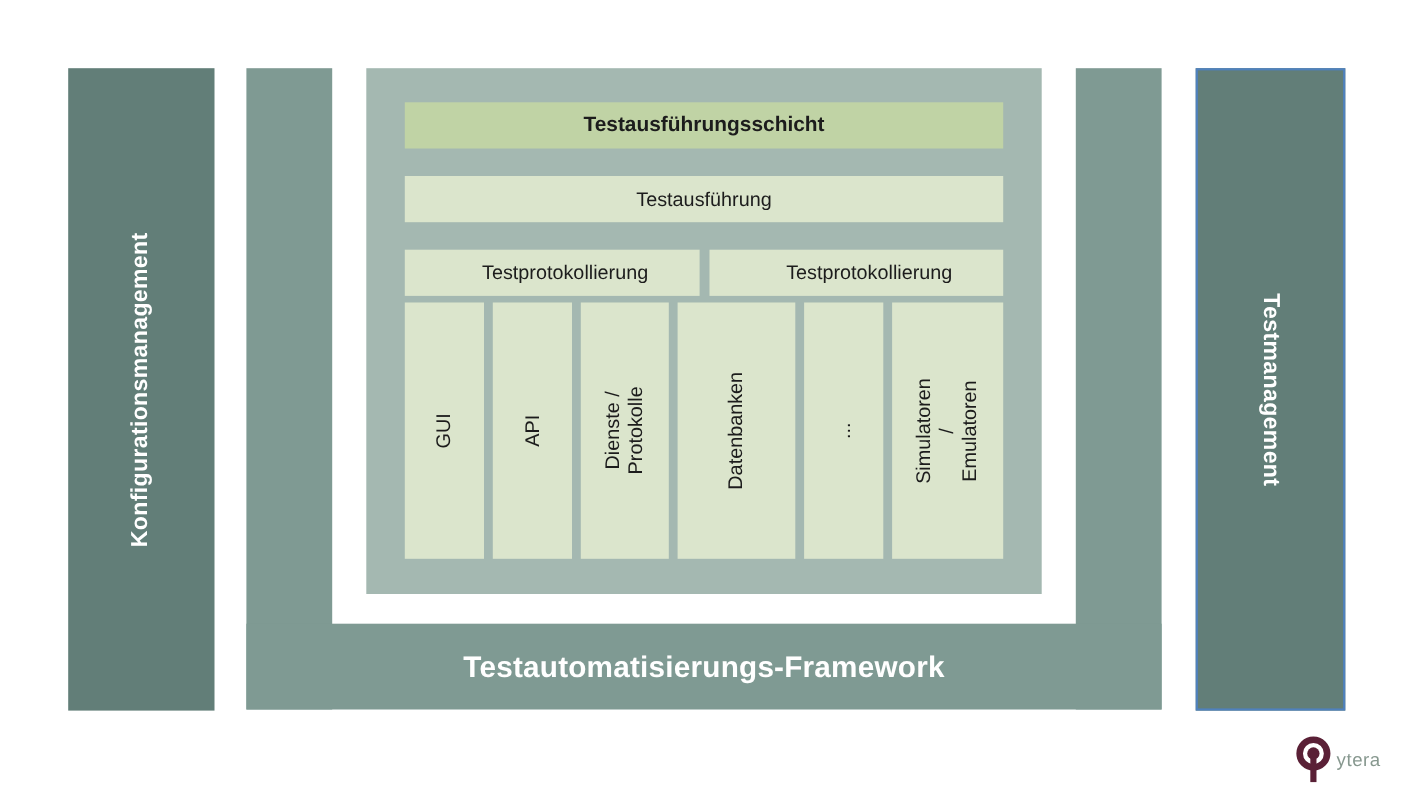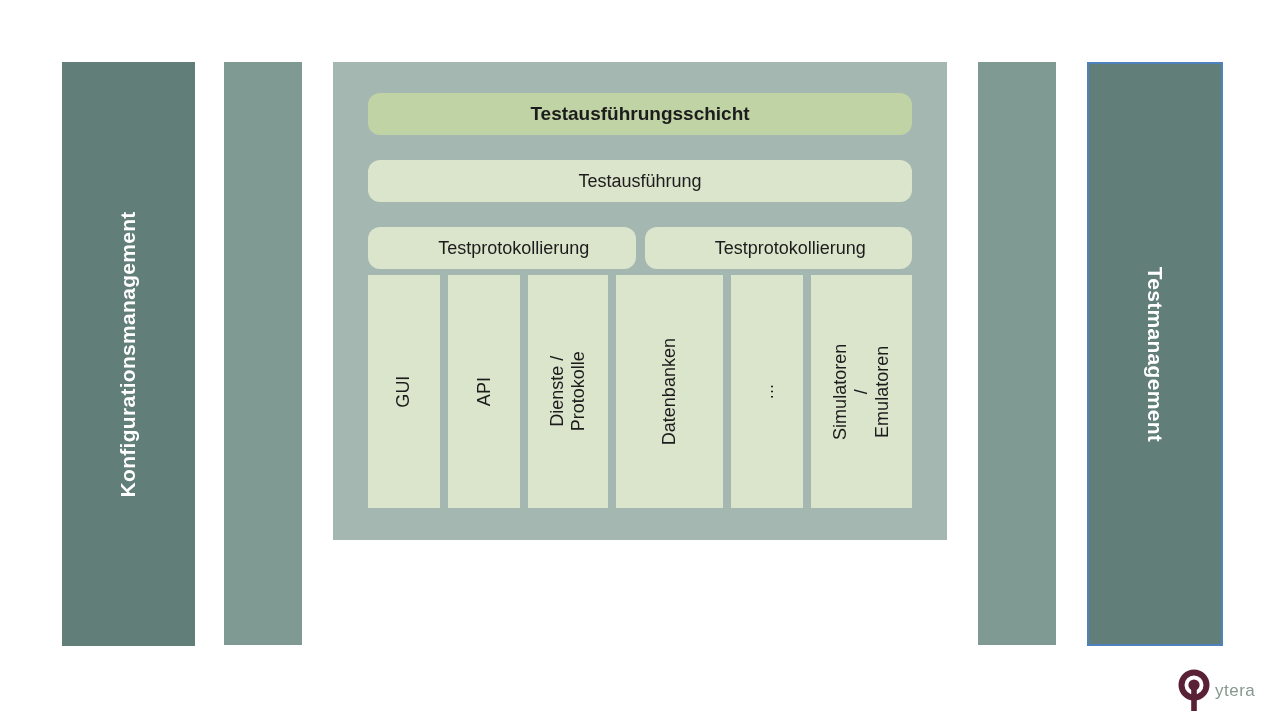--- a/index.html
+++ b/index.html
@@ -38,21 +38,21 @@
     position:absolute;left:0;bottom:0;width:100%;height:78px;background:var(--frame);
     display:flex;align-items:center;justify-content:center;
   }
   .frame-title{color:var(--text-white);font-weight:bold;font-size:27px;letter-spacing:0.2px;}
   
   .panel{
     position:absolute;left:333px;top:62px;width:614px;height:478px;background:var(--panel);
     box-sizing:border-box;padding:31px 35px 32px 35px;display:flex;flex-direction:column;
   }
   .hbox,.rowbox{
-    flex:0 0 42px;height:42px;display:flex;align-items:center;justify-content:center;border-radius:12px;
+    flex:0 0 42px;height:42px;display:flex;align-items:center;justify-content:center;
   }
   .hbox{background:var(--header-green);font-weight:bold;font-size:19px;}
   .rowbox{background:var(--box-green);font-size:18px;}
   .gap-s{margin-top:25px;}
   .split{flex:0 0 42px;display:flex;gap:9px;}
   .split .rowbox{flex:1;padding-left:24px;}
   .hbox.second{margin-top:44px;}
   .adapters{margin-top:6px;flex:1;display:flex;gap:8px;}
   .adapter{
     flex:1;background:var(--box-green);display:flex;align-items:center;justify-content:center;overflow:visible;
@@ -71,20 +71,23 @@
 
 <div class="slide">
 
   <div class="bar bar-left">
     <span class="vtext up">Konfigurationsmanagement</span>
   </div>
 
   <div class="frame">
     <div class="frame-col frame-col-left"></div>
     <div class="frame-col frame-col-right"></div>
+    <div class="frame-bottom">
+      <span class="frame-title">Testautomatisierungs-Framework</span>
+    </div>
   </div>
 
   <div class="panel">
     <div class="hbox">Testausführungsschicht</div>
     <div class="rowbox gap-s">Testausführung</div>
     <div class="split gap-s">
       <div class="rowbox">Testprotokollierung</div>
       <div class="rowbox">Testprotokollierung</div>
     </div>
     <div class="adapters">

